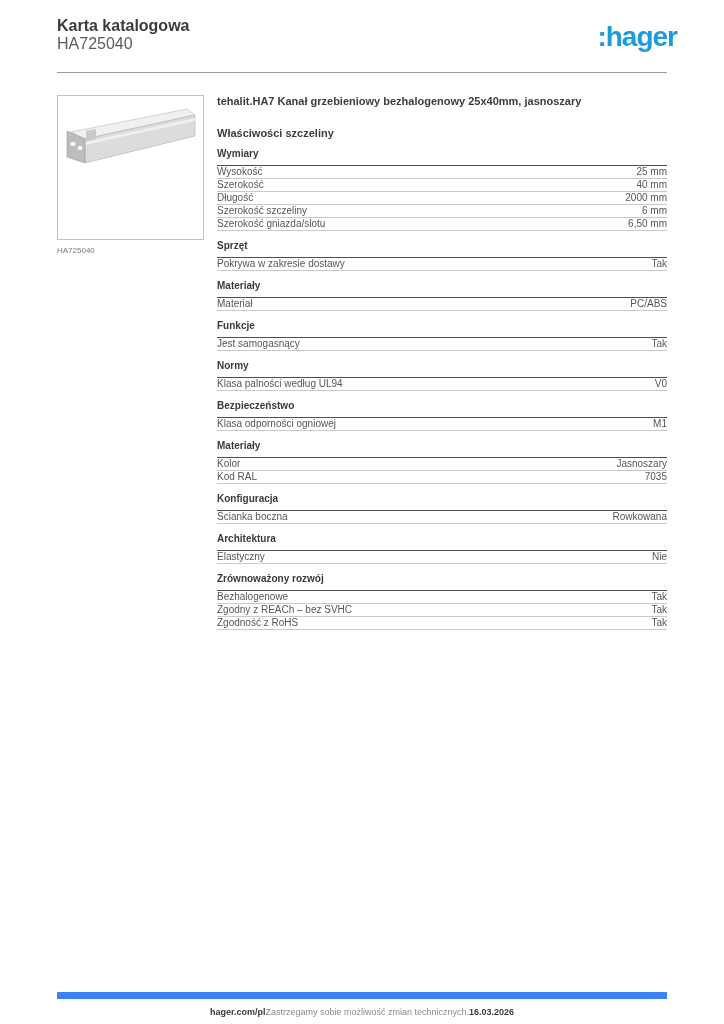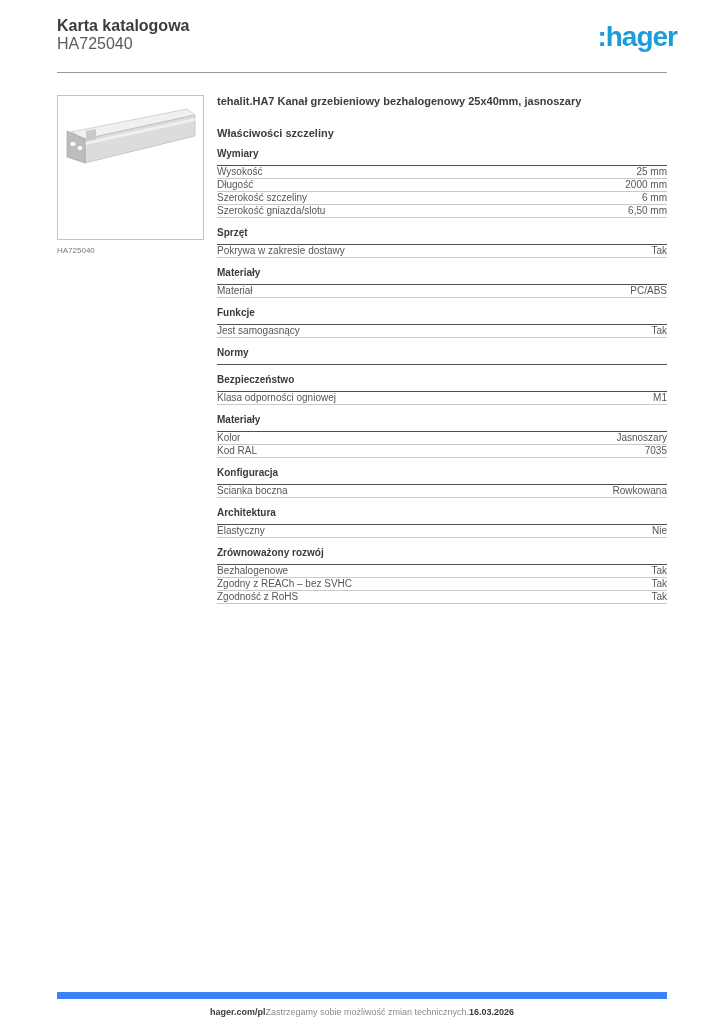--- a/index.html
+++ b/index.html
@@ -95,20 +95,24 @@
       <div class="product-title">tehalit.HA7 Kanał grzebieniowy bezhalogenowy 25x40mm, jasnoszary</div>
       <div class="subtitle">Właściwości szczeliny</div>
 
       <div class="section">
         <div class="section-title">Wymiary</div>
         <div class="row">
           <span class="label">Wysokość</span>
           <span class="value">25 mm</span>
         </div>
         <div class="row">
+          <span class="label">Szerokość</span>
+          <span class="value">40 mm</span>
+        </div>
+        <div class="row">
           <span class="label">Długość</span>
           <span class="value">2000 mm</span>
         </div>
         <div class="row">
           <span class="label">Szerokość szczeliny</span>
           <span class="value">6 mm</span>
         </div>
         <div class="row">
           <span class="label">Szerokość gniazda/slotu</span>
           <span class="value">6,50 mm</span>
@@ -134,20 +138,24 @@
       <div class="section">
         <div class="section-title">Funkcje</div>
         <div class="row">
           <span class="label">Jest samogasnący</span>
           <span class="value">Tak</span>
         </div>
       </div>
 
       <div class="section">
         <div class="section-title">Normy</div>
+        <div class="row">
+          <span class="label">Klasa palności według UL94</span>
+          <span class="value">V0</span>
+        </div>
       </div>
 
       <div class="section">
         <div class="section-title">Bezpieczeństwo</div>
         <div class="row">
           <span class="label">Klasa odporności ogniowej</span>
           <span class="value">M1</span>
         </div>
       </div>
 

